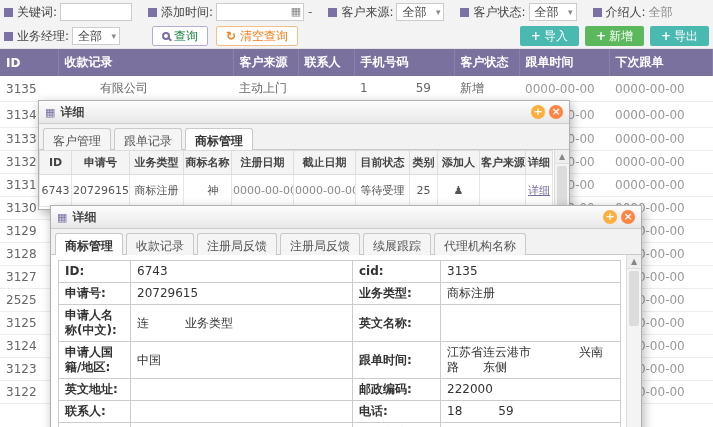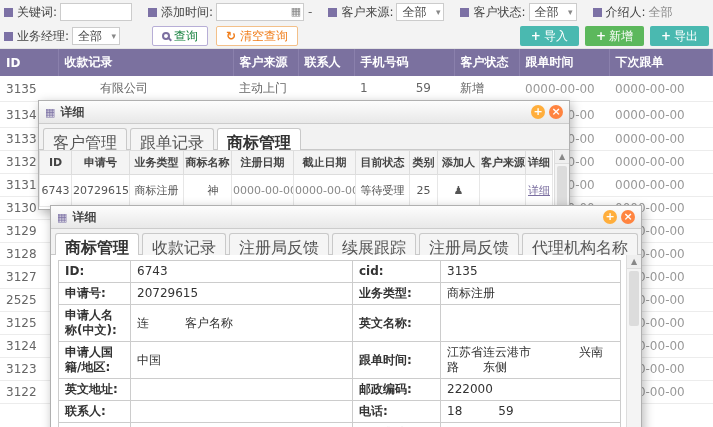--- a/index.html
+++ b/index.html
@@ -46,21 +46,21 @@
   .d1 { left:38px; top:100px; width:532px; height:110px; z-index:10; overflow:hidden; }
   .d2 { left:50px; top:205px; width:592px; height:260px; z-index:20; overflow:hidden; }
   .dlg-head { height:23px; display:flex; align-items:center; padding:0 6px; background:linear-gradient(#fdfdfd,#e8e8e8); border-bottom:1px solid #ccc; cursor:move; }
   .dlg-grid { color:#7c71a5; font-size:11px; margin-right:5px; }
   .dlg-title { font-size:12px; color:#444; font-weight:bold; }
   .dlg-btns { margin-left:auto; display:flex; gap:4px; }
   .circle { width:14px; height:14px; border-radius:50%; color:#fff; font-size:11px; line-height:13px; text-align:center; cursor:pointer; font-weight:bold; }
   .circle.plus { background:#ffae3c; }
   .circle.close { background:#ff8440; }
   .tabbar { background:#f2f2f2; border-bottom:1px solid #c9c9c9; padding:3px 4px 0 4px; display:flex; gap:3px; height:26px; }
-  .tab { background:#f5f5f5; border:1px solid #c9c9c9; border-bottom:none; border-radius:3px 3px 0 0; padding:4px 9px 3px 9px; font-size:16px; color:#555; position:relative; top:1px; cursor:pointer; white-space:nowrap; }
+  .tab { background:#f5f5f5; border:1px solid #c9c9c9; border-bottom:none; border-radius:3px 3px 0 0; padding:4px 9px 3px 9px; font-size:12px; color:#555; position:relative; top:1px; cursor:pointer; white-space:nowrap; }
   .tab.active { background:#fff; color:#333; font-weight:bold; }
   .dlg-body { position:relative; background:#fff; height:calc(100% - 49px); }
   
   table.inner { border-collapse:collapse; width:calc(100% - 16px); table-layout:fixed; }
   table.inner th { background:#f4f4f4; border:1px solid #ddd; font-size:11px; padding:4px 1px; color:#444; text-align:center; white-space:nowrap; overflow:hidden; }
   table.inner td { border:1px solid #e7e7e7; font-size:11px; padding:8px 1px; color:#555; text-align:center; white-space:nowrap; overflow:hidden; }
   table.inner td.date { color:#888; }
   table.inner td.link { color:#7b6fa0; text-decoration:underline; cursor:pointer; }
   
   .d2 .dlg-body { padding:5px 20px 5px 7px; }
@@ -386,22 +386,22 @@
     <span class="dlg-title">详细</span>
     <span class="dlg-btns">
       <span class="circle plus">+</span>
       <span class="circle close">×</span>
     </span>
   </div>
   <div class="tabbar">
       <span class="tab active">商标管理</span>
       <span class="tab">收款记录</span>
       <span class="tab">注册局反馈</span>
+      <span class="tab">注册局反馈</span>
       <span class="tab">续展跟踪</span>
-      <span class="tab">注册局反馈</span>
       <span class="tab">代理机构名称</span>
     </div>
   <div class="dlg-body">
     <table class="form">
       <colgroup>
         <col style="width:72px">
           <col style="width:222px">
           <col style="width:88px">
           <col>
       </colgroup>
@@ -413,21 +413,21 @@
             <td class="val">3135</td>
           </tr>
           <tr>
             <td class="lbl">申请号:</td>
             <td class="val">20729615</td>
             <td class="lbl">业务类型:</td>
             <td class="val">商标注册</td>
           </tr>
           <tr>
             <td class="lbl">申请人名称(中文):</td>
-            <td class="val">连　　　客户名称</td>
+            <td class="val">连　　　业务类型</td>
             <td class="lbl">英文名称:</td>
             <td class="val"></td>
           </tr>
           <tr>
             <td class="lbl">申请人国籍/地区:</td>
             <td class="val">中国</td>
             <td class="lbl">跟单时间:</td>
             <td class="val">江苏省连云港市　　　　兴南路　　东侧</td>
           </tr>
           <tr>

